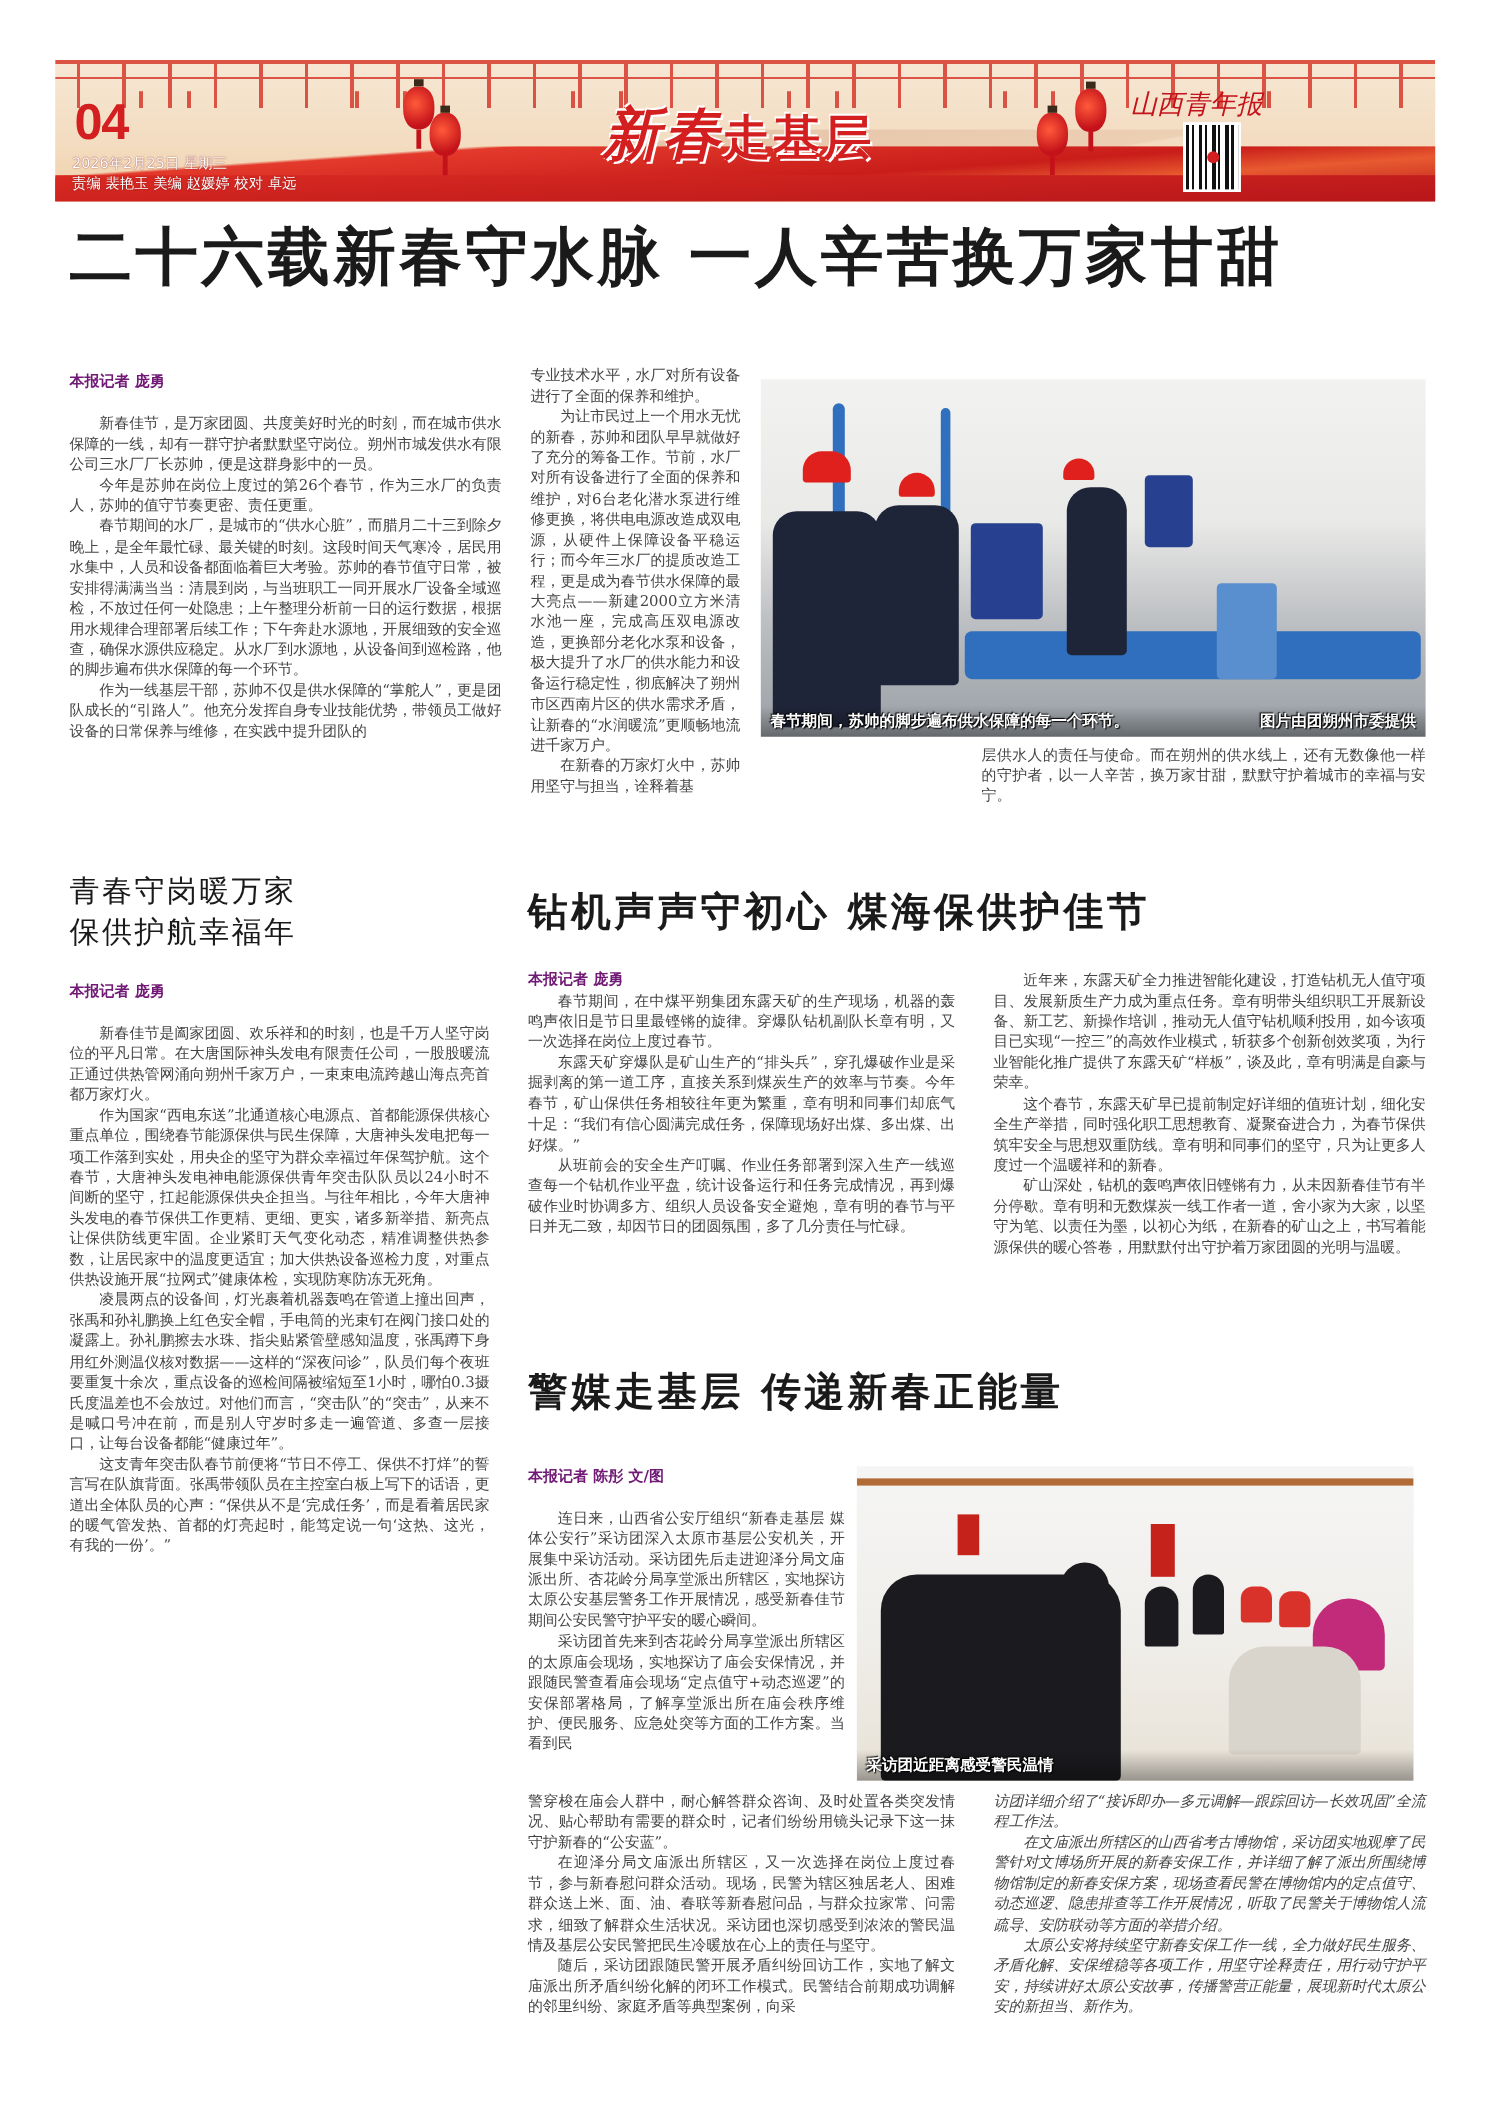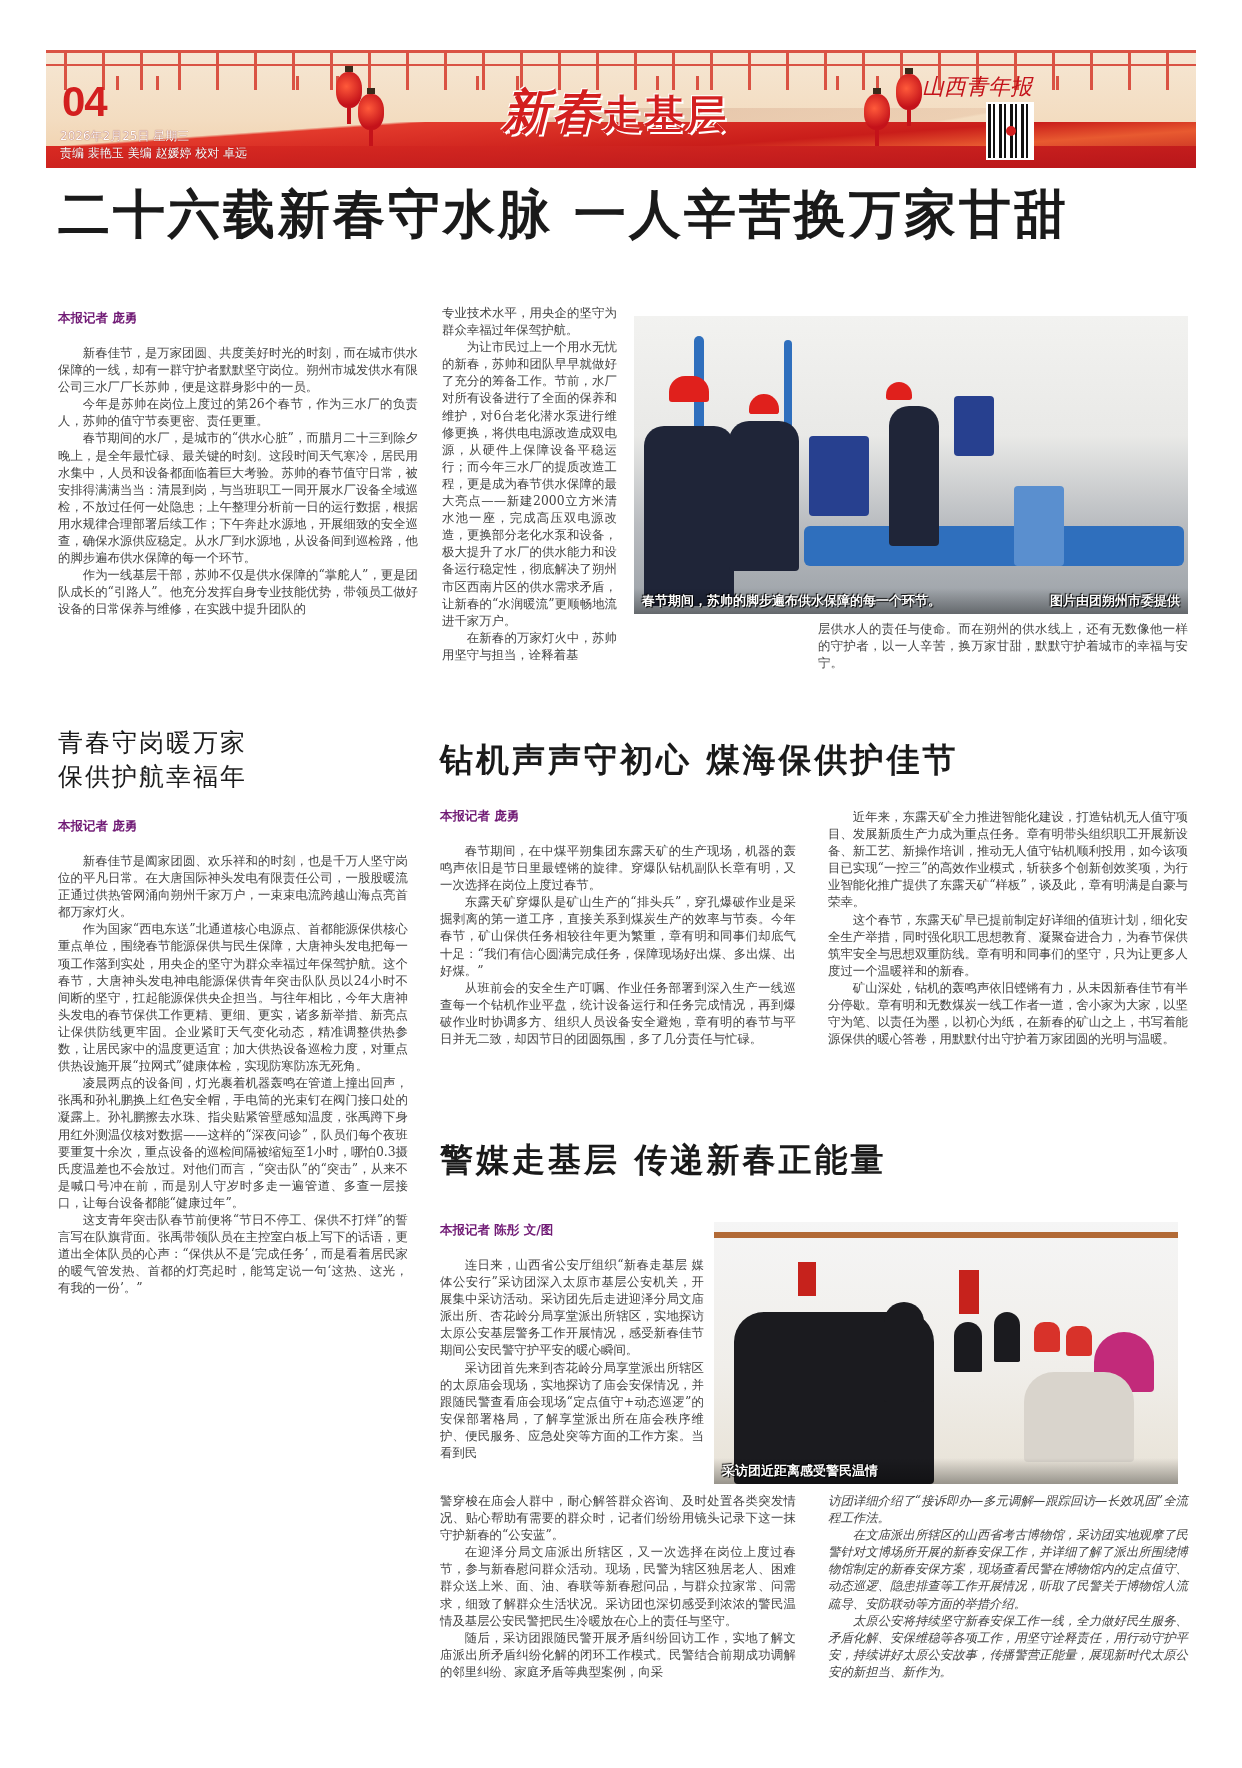--- a/index.html
+++ b/index.html
@@ -27,21 +27,21 @@
   .dateline { position: absolute; left: 14px; top: 78px; font-family: "DejaVu Sans", sans-serif;
     font-size: 12px; color: #fff; line-height: 17px; text-shadow: 0 0 1px #7a0000; }
   .section-title { position: absolute; left: 456px; top: 30px; font-family: "DejaVu Serif", serif;
     font-weight: bold; color: #d31f1f; font-size: 40px; letter-spacing: 2px;
     text-shadow: 2px 2px 0 #fff, -1px -1px 0 #fff; }
   .section-title .big { font-size: 48px; font-style: italic; }
   .lantern { position: absolute; width: 26px; height: 36px; border-radius: 45%;
     background: radial-gradient(circle at 40% 40%, #ff5a3a, #c4121a 70%); }
   .lantern::before { content:""; position:absolute; left:9px; top:-6px; width:8px; height:6px; background:#3a2a1a; }
   .lantern::after { content:""; position:absolute; left:11px; bottom:-16px; width:4px; height:16px; background:#c4121a; }
-  .brand { position: absolute; left: 876px; top: 22px; font-family: "DejaVu Serif", serif;
+  .brand { position: absolute; left: 896px; top: 22px; font-family: "DejaVu Serif", serif;
     font-style: italic; font-size: 22px; color: #c4121a; }
   .qr { position: absolute; left: 940px; top: 52px; width: 48px; height: 58px; background:
     repeating-linear-gradient(90deg, #111 0 3px, #fff 3px 5px, #111 5px 7px, #fff 7px 11px),
     #fff; border: 2px solid #fff; }
   .qr::after { content:""; position:absolute; left:18px; top:22px; width:10px; height:10px; border-radius:50%; background:#d31f1f; }
 
   
   .headline-main { position: absolute; left: 58px; top: 180px; width: 1130px;
     font-family: "DejaVu Serif", serif; font-weight: bold; font-size: 52px; color: #1a1a1a; letter-spacing: 3px; white-space: nowrap; }
   .byline { position: absolute; font-family: "DejaVu Sans", sans-serif; font-weight: bold;
@@ -101,21 +101,21 @@
 <div class="byline" style="left:58px;top:310px;">本报记者  庞勇</div>
 
 <div class="col" style="left:58px;top:344px;width:360px;">
   <p>新春佳节，是万家团圆、共度美好时光的时刻，而在城市供水保障的一线，却有一群守护者默默坚守岗位。朔州市城发供水有限公司三水厂厂长苏帅，便是这群身影中的一员。</p>
   <p>今年是苏帅在岗位上度过的第26个春节，作为三水厂的负责人，苏帅的值守节奏更密、责任更重。</p>
   <p>春节期间的水厂，是城市的“供水心脏”，而腊月二十三到除夕晚上，是全年最忙碌、最关键的时刻。这段时间天气寒冷，居民用水集中，人员和设备都面临着巨大考验。苏帅的春节值守日常，被安排得满满当当：清晨到岗，与当班职工一同开展水厂设备全域巡检，不放过任何一处隐患；上午整理分析前一日的运行数据，根据用水规律合理部署后续工作；下午奔赴水源地，开展细致的安全巡查，确保水源供应稳定。从水厂到水源地，从设备间到巡检路，他的脚步遍布供水保障的每一个环节。</p>
   <p>作为一线基层干部，苏帅不仅是供水保障的“掌舵人”，更是团队成长的“引路人”。他充分发挥自身专业技能优势，带领员工做好设备的日常保养与维修，在实践中提升团队的</p>
 </div>
 
 <div class="col" style="left:442px;top:304px;width:175px;">
-  <p class="noindent">专业技术水平，用央企的坚守为群众幸福过年保驾护航。</p>
+  <p class="noindent">专业技术水平，水厂对所有设备进行了全面的保养和维护。</p>
   <p>为让市民过上一个用水无忧的新春，苏帅和团队早早就做好了充分的筹备工作。节前，水厂对所有设备进行了全面的保养和维护，对6台老化潜水泵进行维修更换，将供电电源改造成双电源，从硬件上保障设备平稳运行；而今年三水厂的提质改造工程，更是成为春节供水保障的最大亮点——新建2000立方米清水池一座，完成高压双电源改造，更换部分老化水泵和设备，极大提升了水厂的供水能力和设备运行稳定性，彻底解决了朔州市区西南片区的供水需求矛盾，让新春的“水润暖流”更顺畅地流进千家万户。</p>
   <p>在新春的万家灯火中，苏帅用坚守与担当，诠释着基</p>
 </div>
 
 <div class="photo photo1">
   <div class="pipe" style="left:60px;top:20px;width:10px;height:190px;"></div>
   <div class="pipe" style="left:150px;top:24px;width:8px;height:160px;"></div>
   <div class="pipe" style="left:170px;top:210px;width:380px;height:40px;"></div>
   <div class="motor" style="left:175px;top:120px;width:60px;height:80px;"></div>
   <div class="motor" style="left:320px;top:80px;width:40px;height:60px;"></div>
@@ -143,21 +143,21 @@
 <div class="byline" style="left:58px;top:818px;">本报记者  庞勇</div>
 <div class="col" style="left:58px;top:852px;width:350px;">
   <p>新春佳节是阖家团圆、欢乐祥和的时刻，也是千万人坚守岗位的平凡日常。在大唐国际神头发电有限责任公司，一股股暖流正通过供热管网涌向朔州千家万户，一束束电流跨越山海点亮首都万家灯火。</p>
   <p>作为国家“西电东送”北通道核心电源点、首都能源保供核心重点单位，围绕春节能源保供与民生保障，大唐神头发电把每一项工作落到实处，用央企的坚守为群众幸福过年保驾护航。这个春节，大唐神头发电神电能源保供青年突击队队员以24小时不间断的坚守，扛起能源保供央企担当。与往年相比，今年大唐神头发电的春节保供工作更精、更细、更实，诸多新举措、新亮点让保供防线更牢固。企业紧盯天气变化动态，精准调整供热参数，让居民家中的温度更适宜；加大供热设备巡检力度，对重点供热设施开展“拉网式”健康体检，实现防寒防冻无死角。</p>
   <p>凌晨两点的设备间，灯光裹着机器轰鸣在管道上撞出回声，张禹和孙礼鹏换上红色安全帽，手电筒的光束钉在阀门接口处的凝露上。孙礼鹏擦去水珠、指尖贴紧管壁感知温度，张禹蹲下身用红外测温仪核对数据——这样的“深夜问诊”，队员们每个夜班要重复十余次，重点设备的巡检间隔被缩短至1小时，哪怕0.3摄氏度温差也不会放过。对他们而言，“突击队”的“突击”，从来不是喊口号冲在前，而是别人守岁时多走一遍管道、多查一层接口，让每台设备都能“健康过年”。</p>
   <p>这支青年突击队春节前便将“节日不停工、保供不打烊”的誓言写在队旗背面。张禹带领队员在主控室白板上写下的话语，更道出全体队员的心声：“保供从不是‘完成任务’，而是看着居民家的暖气管发热、首都的灯亮起时，能笃定说一句‘这热、这光，有我的一份’。”</p>
 </div>
 
 <h2 class="h2" style="left:440px;top:738px;">钻机声声守初心  煤海保供护佳节</h2>
 <div class="byline" style="left:440px;top:808px;">本报记者  庞勇</div>
-<div class="col" style="left:440px;top:842px;width:356px;">
+<div class="col" style="left:440px;top:825px;width:356px;">
   <p>春节期间，在中煤平朔集团东露天矿的生产现场，机器的轰鸣声依旧是节日里最铿锵的旋律。穿爆队钻机副队长章有明，又一次选择在岗位上度过春节。</p>
   <p>东露天矿穿爆队是矿山生产的“排头兵”，穿孔爆破作业是采掘剥离的第一道工序，直接关系到煤炭生产的效率与节奏。今年春节，矿山保供任务相较往年更为繁重，章有明和同事们却底气十足：“我们有信心圆满完成任务，保障现场好出煤、多出煤、出好煤。”</p>
   <p>从班前会的安全生产叮嘱、作业任务部署到深入生产一线巡查每一个钻机作业平盘，统计设备运行和任务完成情况，再到爆破作业时协调多方、组织人员设备安全避炮，章有明的春节与平日并无二致，却因节日的团圆氛围，多了几分责任与忙碌。</p>
 </div>
 <div class="col" style="left:828px;top:808px;width:360px;">
   <p>近年来，东露天矿全力推进智能化建设，打造钻机无人值守项目、发展新质生产力成为重点任务。章有明带头组织职工开展新设备、新工艺、新操作培训，推动无人值守钻机顺利投用，如今该项目已实现“一控三”的高效作业模式，斩获多个创新创效奖项，为行业智能化推广提供了东露天矿“样板”，谈及此，章有明满是自豪与荣幸。</p>
   <p>这个春节，东露天矿早已提前制定好详细的值班计划，细化安全生产举措，同时强化职工思想教育、凝聚奋进合力，为春节保供筑牢安全与思想双重防线。章有明和同事们的坚守，只为让更多人度过一个温暖祥和的新春。</p>
   <p>矿山深处，钻机的轰鸣声依旧铿锵有力，从未因新春佳节有半分停歇。章有明和无数煤炭一线工作者一道，舍小家为大家，以坚守为笔、以责任为墨，以初心为纸，在新春的矿山之上，书写着能源保供的暖心答卷，用默默付出守护着万家团圆的光明与温暖。</p>
 </div>
 

